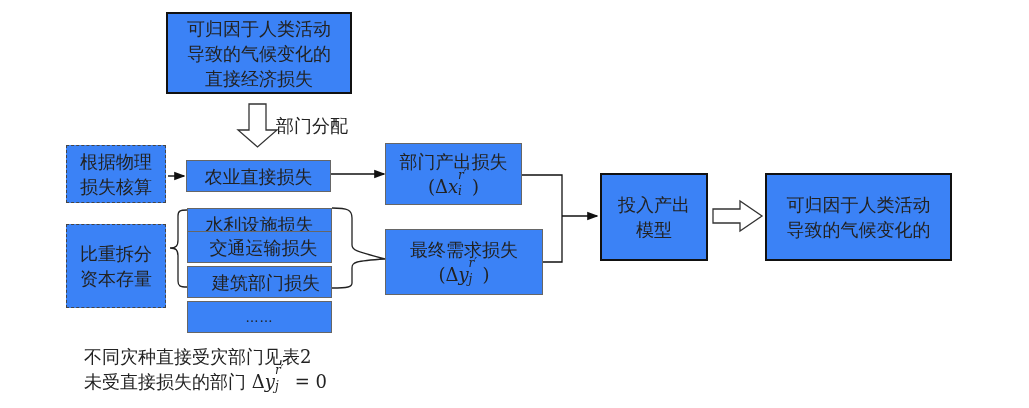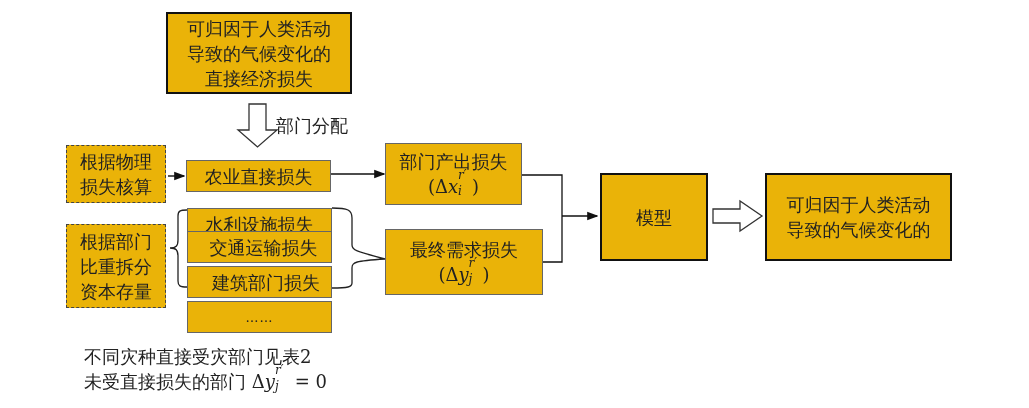--- a/index.html
+++ b/index.html
@@ -1,18 +1,18 @@
 <!DOCTYPE html>
 <html><head>
 <meta charset="utf-8">
 <style>
   html, body { margin: 0; padding: 0; background: #ffffff; }
   body { width: 1029px; height: 408px; position: relative; overflow: hidden;
          font-family: "DejaVu Serif", "Liberation Serif", serif; color: #222; }
-  .box { position: absolute; box-sizing: border-box; background: #eab308;
+  .box { position: absolute; box-sizing: border-box; background: #3b82f6;
          display: flex; flex-direction: column; align-items: center; justify-content: center;
          text-align: center; font-size: 18px; line-height: 25px; }
   .solid { border: 2px solid #111; }
   .thin { border: 1.5px solid #666; }
   .dashed { border: 1.5px dashed #444; }
   .math { font-family: "DejaVu Serif", serif; font-style: normal; }
   .math i { font-style: italic; }
   .sub-sup { display: inline-block; position: relative; width: 14px; height: 1em; vertical-align: baseline; }
   .sub-sup .sup { position: absolute; left: 0; top: -6px; font-size: 12px; font-style: italic; line-height: 12px; }
   .sub-sup .sub { position: absolute; left: 0; top: 10px; font-size: 12px; font-style: italic; line-height: 12px; }
@@ -52,21 +52,20 @@
 </div>
 
 <div class="label" style="left:276px; top:113px;">部门分配</div>
 
 <div class="box dashed" style="left:66px; top:145px; width:100px; height:58px;">
   <div>根据物理</div>
   <div>损失核算</div>
 </div>
 
 <div class="box dashed" style="left:66px; top:224px; width:100px; height:84px;">
-  <div>根据部门</div>
   <div>比重拆分</div>
   <div>资本存量</div>
 </div>
 
 <div class="box thin" style="left:186px; top:160px; width:145px; height:32px;">
   <div>农业直接损失</div>
 </div>
 <div class="box thin" style="left:187px; top:196px; width:145px; height:32px;margin-top:12px;">
   <div>水利设施损失</div>
 </div>
@@ -88,20 +87,21 @@
 </div>
 
 <div class="box thin" style="left:385px; top:229px; width:158px; height:66px;">
   <div>最终需求损失</div>
   <div class="math">
     <span>(</span><span>Δ</span><i>y</i><span class="sub-sup"><span class="sup">r′</span><span class="sub">j</span></span><span>)</span>
   </div>
 </div>
 
 <div class="box solid" style="left:600px; top:173px; width:108px; height:88px;">
+  <div>投入产出</div>
   <div>模型</div>
 </div>
 
 <div class="box solid" style="left:765px; top:173px; width:187px; height:88px;">
   <div>可归因于人类活动</div>
   <div>导致的气候变化的</div>
 </div>
 
 <div class="label" style="left:84px; top:344px;">不同灾种直接受灾部门见表2</div>
 <div class="label" style="left:84px; top:369px;">

